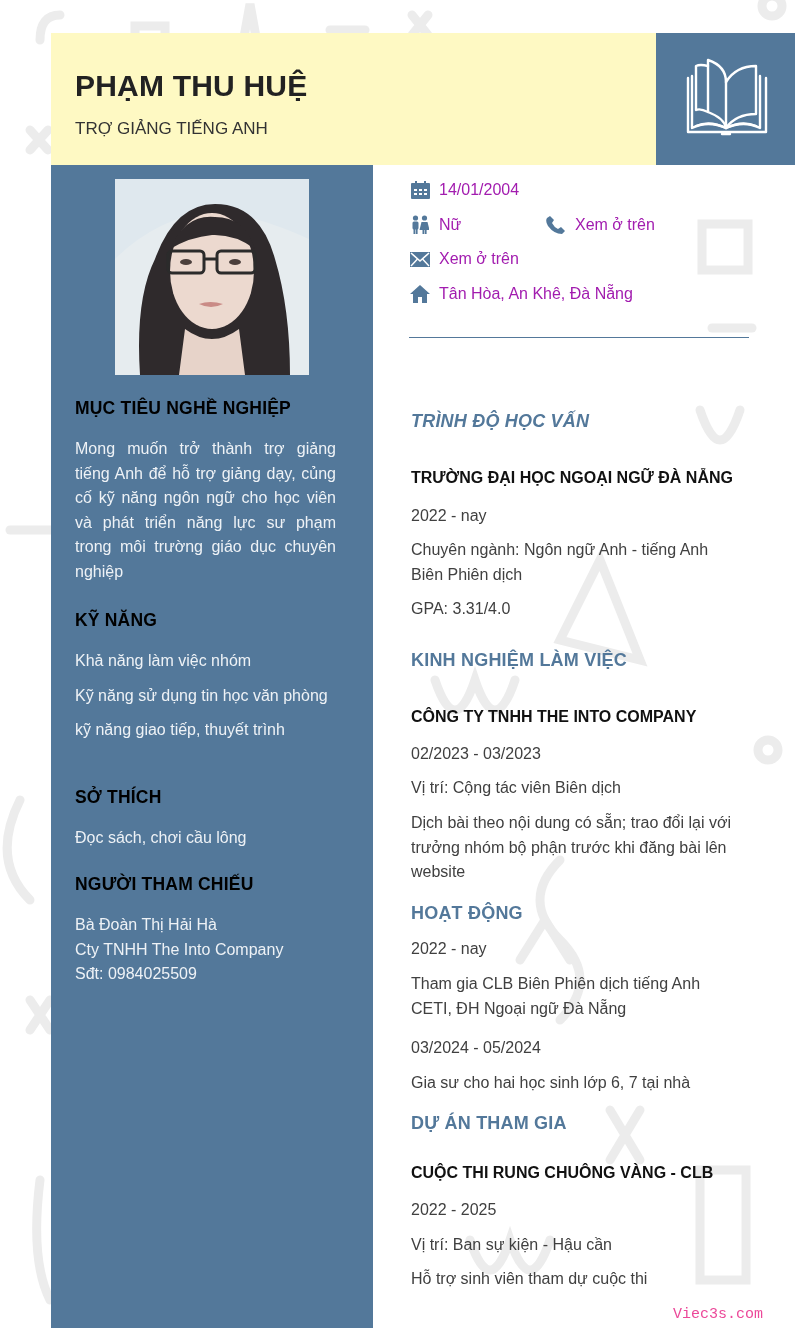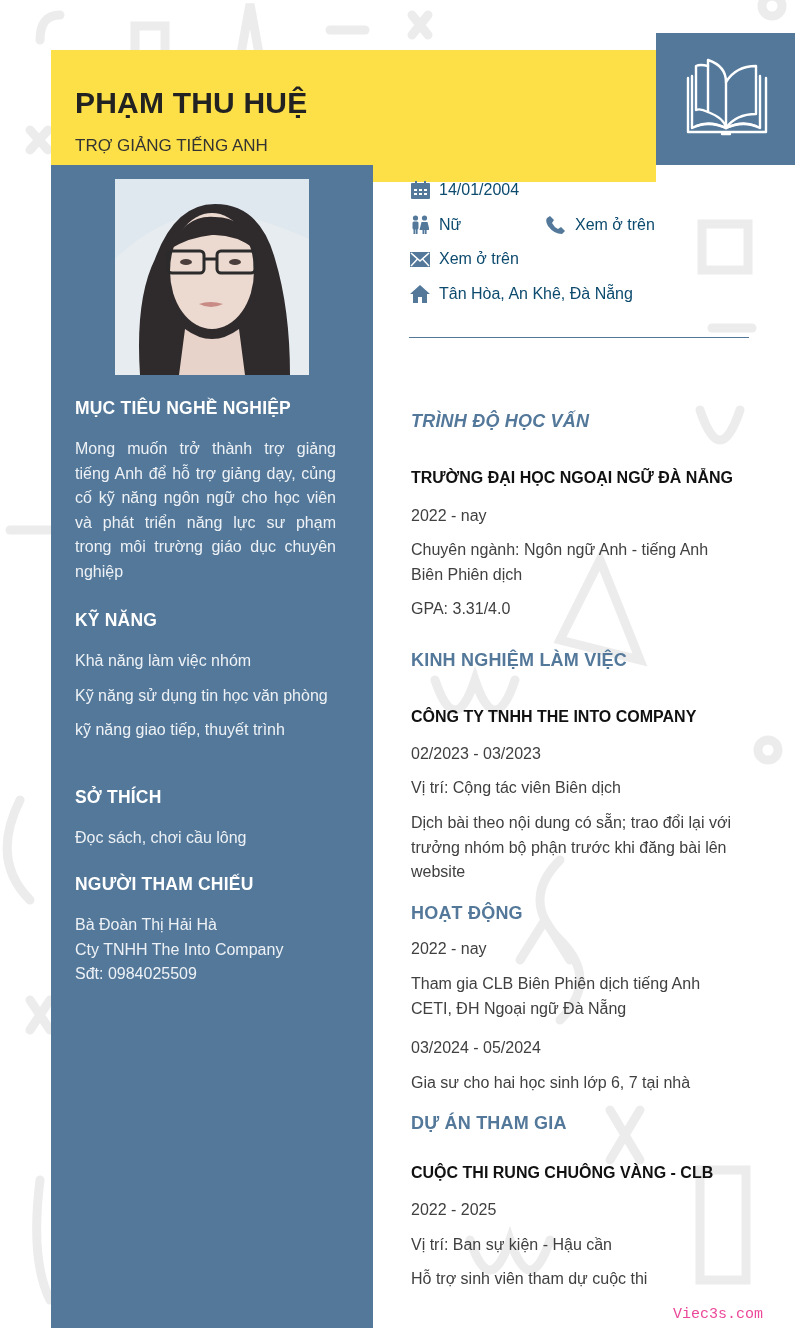--- a/index.html
+++ b/index.html
@@ -8,22 +8,22 @@
       position: relative;
       background: #ffffff;
       font-family: "Liberation Sans", "DejaVu Sans", sans-serif;
       color: #1c1c1c;
     }
     
     .bg-deco { position: absolute; inset: 0; pointer-events: none; z-index: 0; }
     .bg-deco svg { width: 800px; height: 1328px; }
 
     .header {
-      position: absolute; left: 51px; top: 50px; width: 605px; height: 132px;
-      background: #fde047; z-index: 1; text-decoration: underline;
+      position: absolute; left: 51px; top: 33px; width: 605px; height: 132px;
+      background: #fef9c3; z-index: 1; text-decoration: underline;
     }
     .header .name {
       position: absolute; left: 24px; top: 36px;
       font-size: 30px; font-weight: bold; color: #222; letter-spacing: 0.2px;
     }
     .header .title {
       position: absolute; left: 24px; top: 86px;
       font-size: 17px; color: #333;
     }
     .book-box {
@@ -36,29 +36,29 @@
       position: absolute; left: 51px; top: 165px; width: 322px; height: 1163px;
       background: #53789a; z-index: 1; color: #f2f5f8;
     }
     .photo {
       position: absolute; left: 64px; top: 14px; width: 194px; height: 196px;
       background: linear-gradient(180deg, #d8e4ec 0%, #eef2f4 30%, #c9b8ae 55%, #6b5b55 80%, #3d3434 100%);
       overflow: hidden;
     }
     .side-section { position: absolute; left: 24px; width: 261px; }
     .side-h {
-      font-size: 17.5px; font-weight: bold; color: #ffffff; letter-spacing: 0.2px;
+      font-size: 17.5px; font-weight: bold; color: #000000; letter-spacing: 0.2px;
     }
     .side-p {
       font-size: 16px; line-height: 24.5px; color: #eef2f6; text-align: justify;
     }
     .side-item { font-size: 16px; line-height: 24.5px; color: #eef2f6; text-align: justify; }
 
     .main { position: absolute; left: 373px; top: 165px; width: 427px; z-index: 1; }
-    .contact-row { position: absolute; display: flex; align-items: center; font-size: 16px; color: #0c4a6e; }
+    .contact-row { position: absolute; display: flex; align-items: center; font-size: 16px; color: #a21caf; }
     .contact-row .ic { width: 22px; height: 20px; margin-right: 8px; display: inline-flex; align-items: center; justify-content: center; }
     .divider { position: absolute; left: 36px; top: 172px; width: 340px; height: 1px; background: #53789a; }
 
     .sec-h { position: absolute; left: 38px; font-size: 18px; font-weight: bold; color: #53789a; letter-spacing: 0.2px; }
     .item-h { position: absolute; left: 38px; font-size: 16px; font-weight: bold; color: #111; }
     .txt { position: absolute; left: 38px; width: 350px; font-size: 16px; line-height: 24.5px; color: #404040; }
 
     .watermark {
       position: absolute; left: 673px; top: 1306px; z-index: 2;
       font-family: "Liberation Mono", "DejaVu Sans Mono", monospace; font-size: 15px; color: #ec4899;

